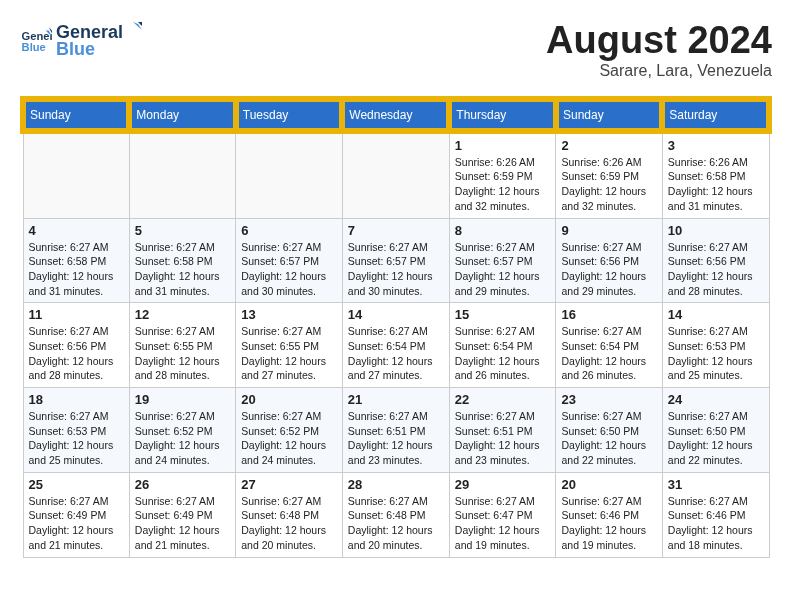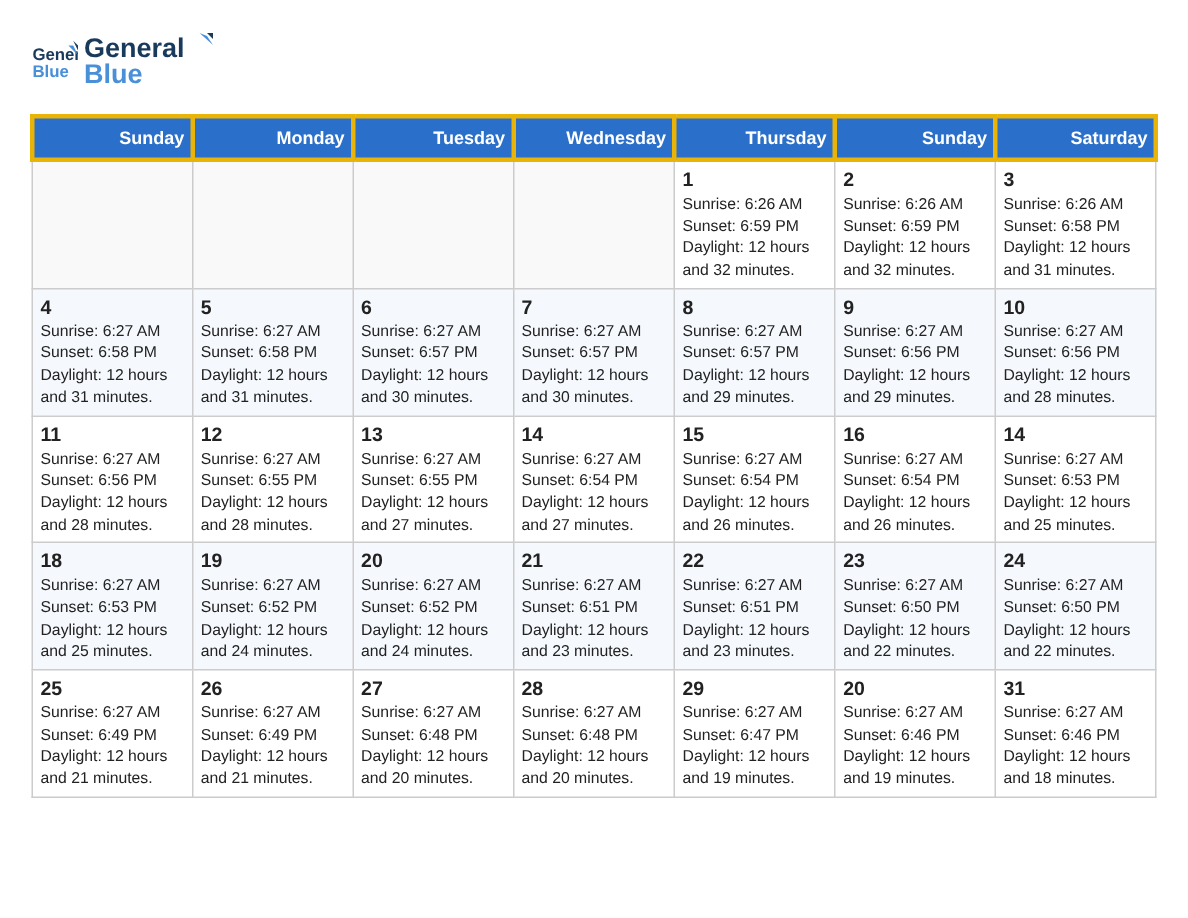--- a/index.html
+++ b/index.html
@@ -40,24 +40,24 @@
     }
     .calendar {
       width: 100%;
       border-collapse: collapse;
       font-size: 11px;
     }
     .calendar th {
       background-color: #2a6fc9;
       color: #fff;
       font-size: 12px;
-      font-weight: bold;
+      font-weight: normal;
       padding: 6px 4px;
-      text-align: right;
-      border: 3px solid #eab308;
+      text-align: left;
+      border: 6px solid #eab308;
     }
     .calendar td {
       border: 1px solid #ccc;
       vertical-align: top;
       padding: 4px 5px;
       width: 108px;
       min-height: 80px;
       color: #222;
       background: #fff;
     }
@@ -98,20 +98,22 @@
         <span style="font-size:18px;font-weight:bold;color:#1a3a5c;">General</span>
         <svg width="18" height="18" viewBox="0 0 18 18" style="margin-left:1px;">
           <polygon points="9,2 18,10 14,4" fill="#4a90d9"></polygon>
           <polygon points="14,2 18,6 18,2" fill="#1a3a5c"></polygon>
         </svg>
       </div>
       <div style="font-size:18px;font-weight:bold;color:#4a90d9;margin-top:-4px;">Blue</div>
     </div>
   </div>
   <div class="title-block">
+    <div class="month-title">August 2024</div>
+    <div class="subtitle">Sarare, Lara, Venezuela</div>
   </div>
 </div>
 
 <table class="calendar">
   <thead>
     <tr>
     <th>Sunday</th>
         <th>Monday</th>
         <th>Tuesday</th>
         <th>Wednesday</th>

